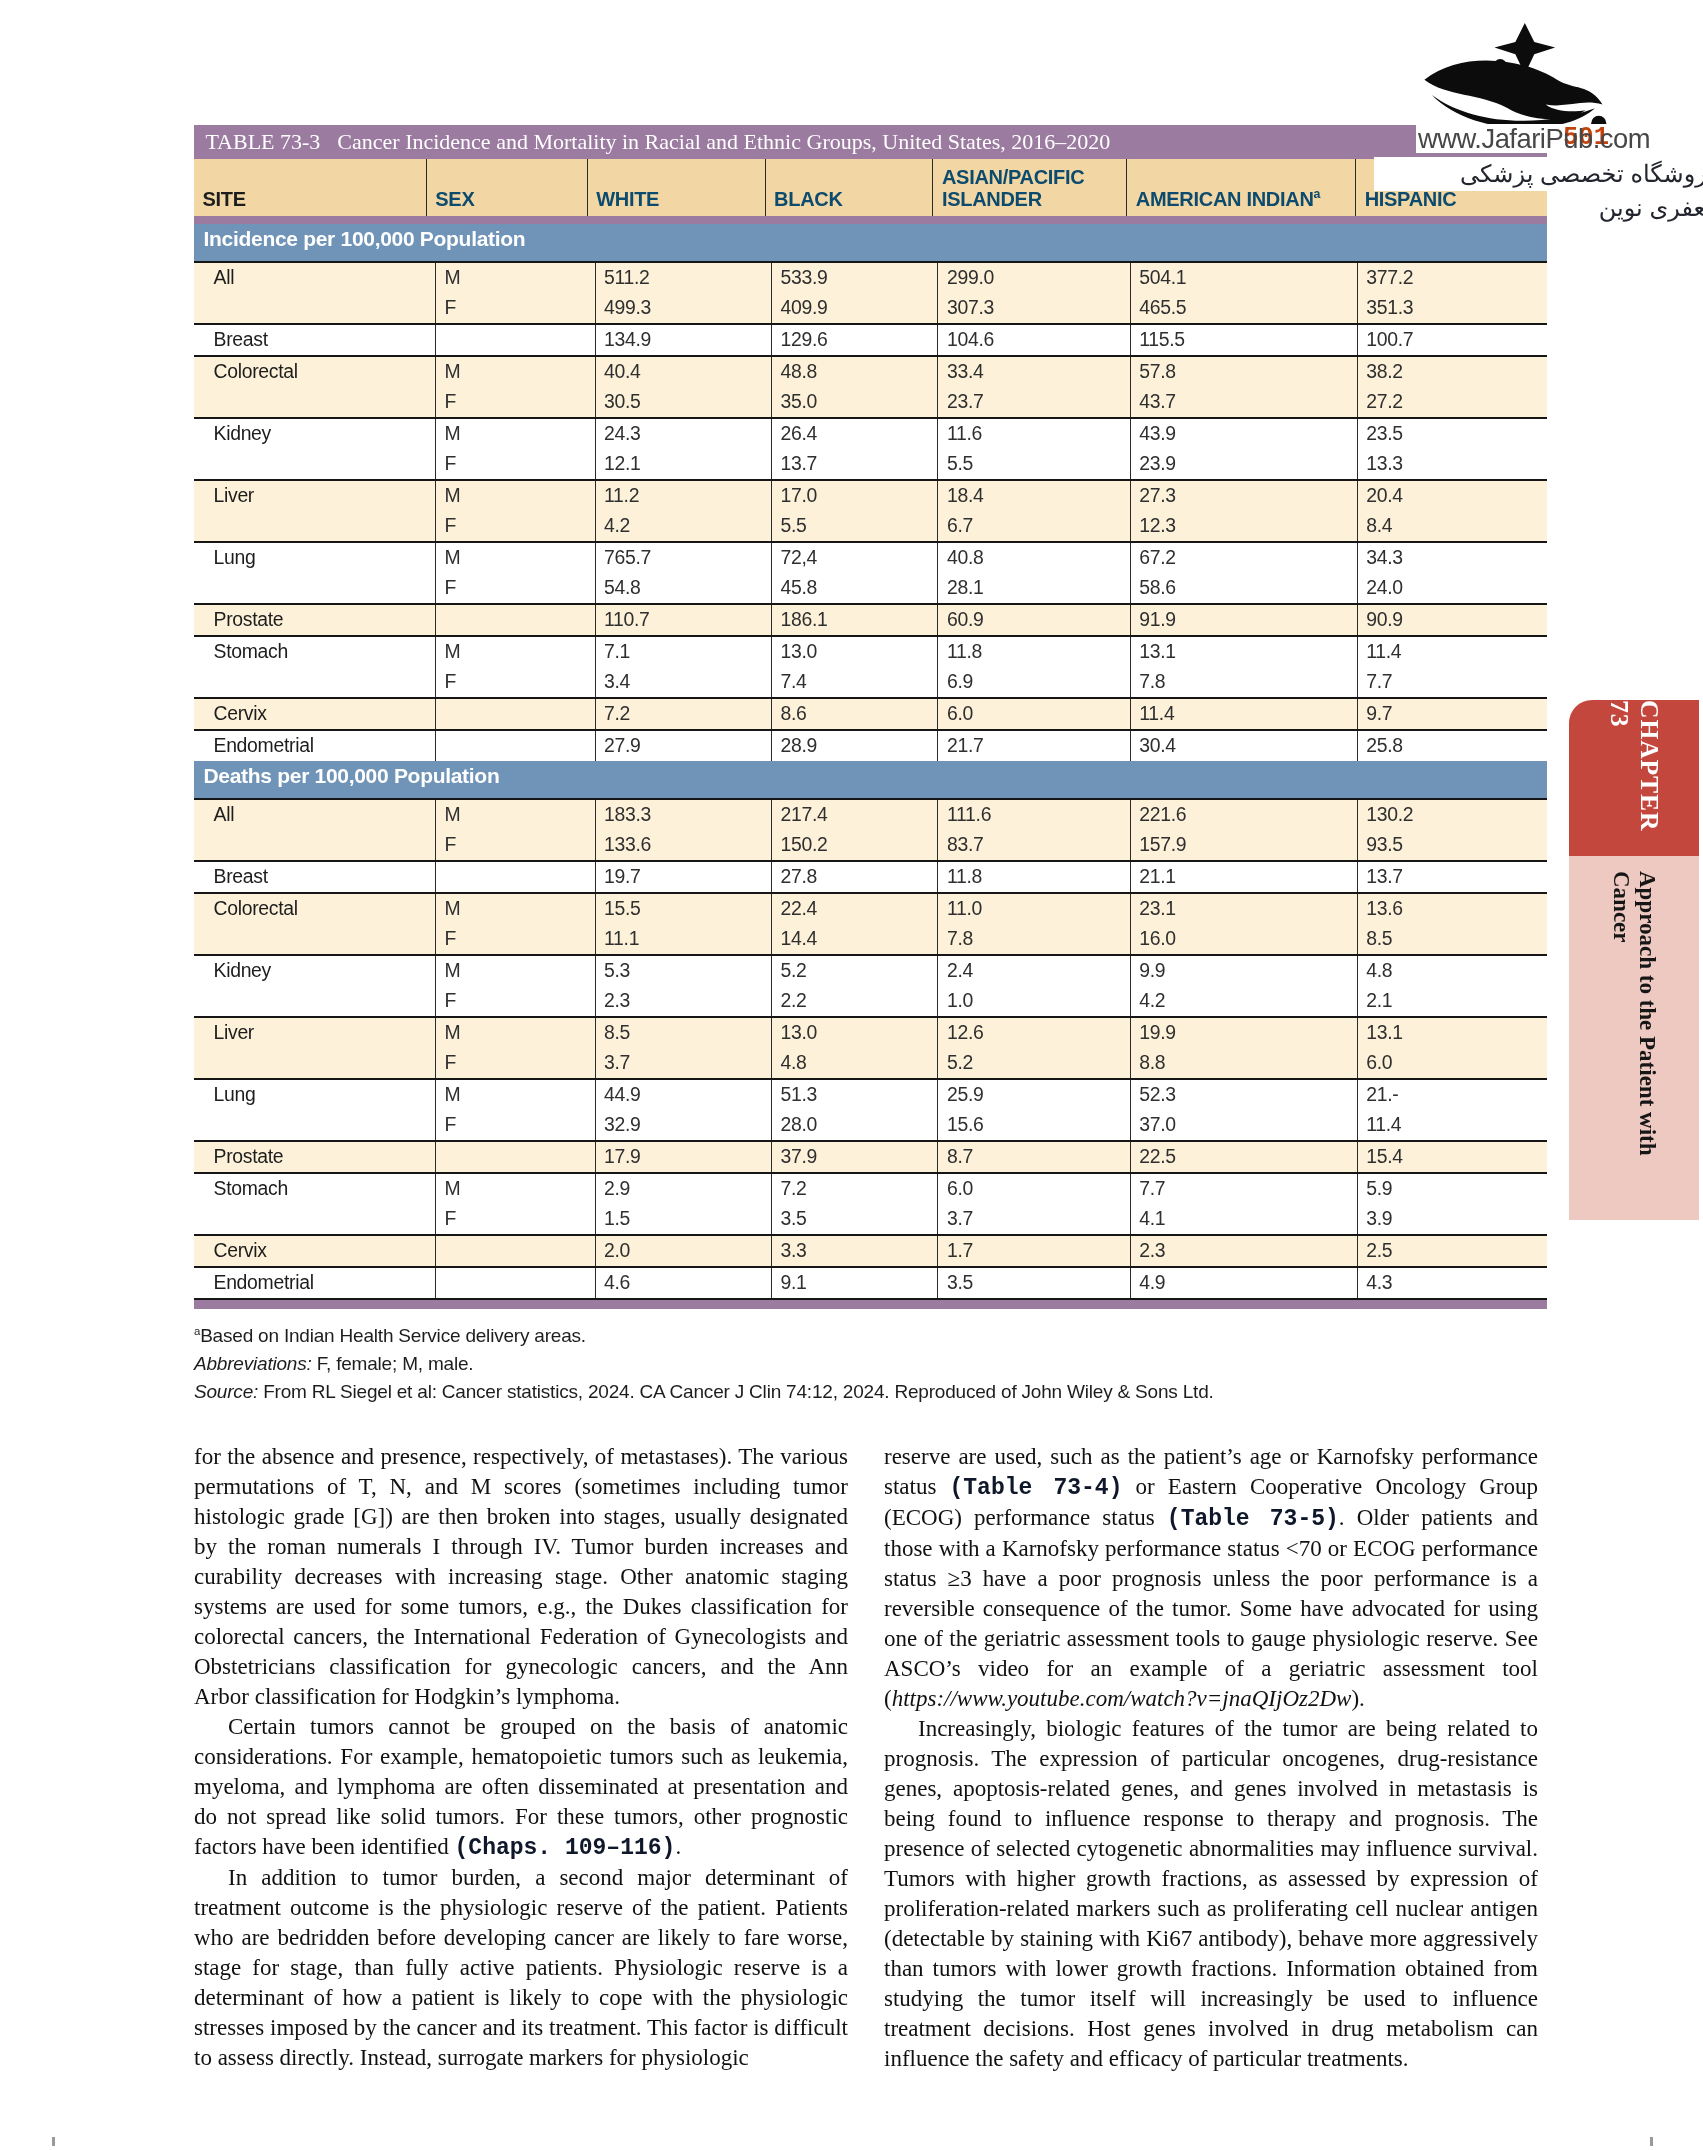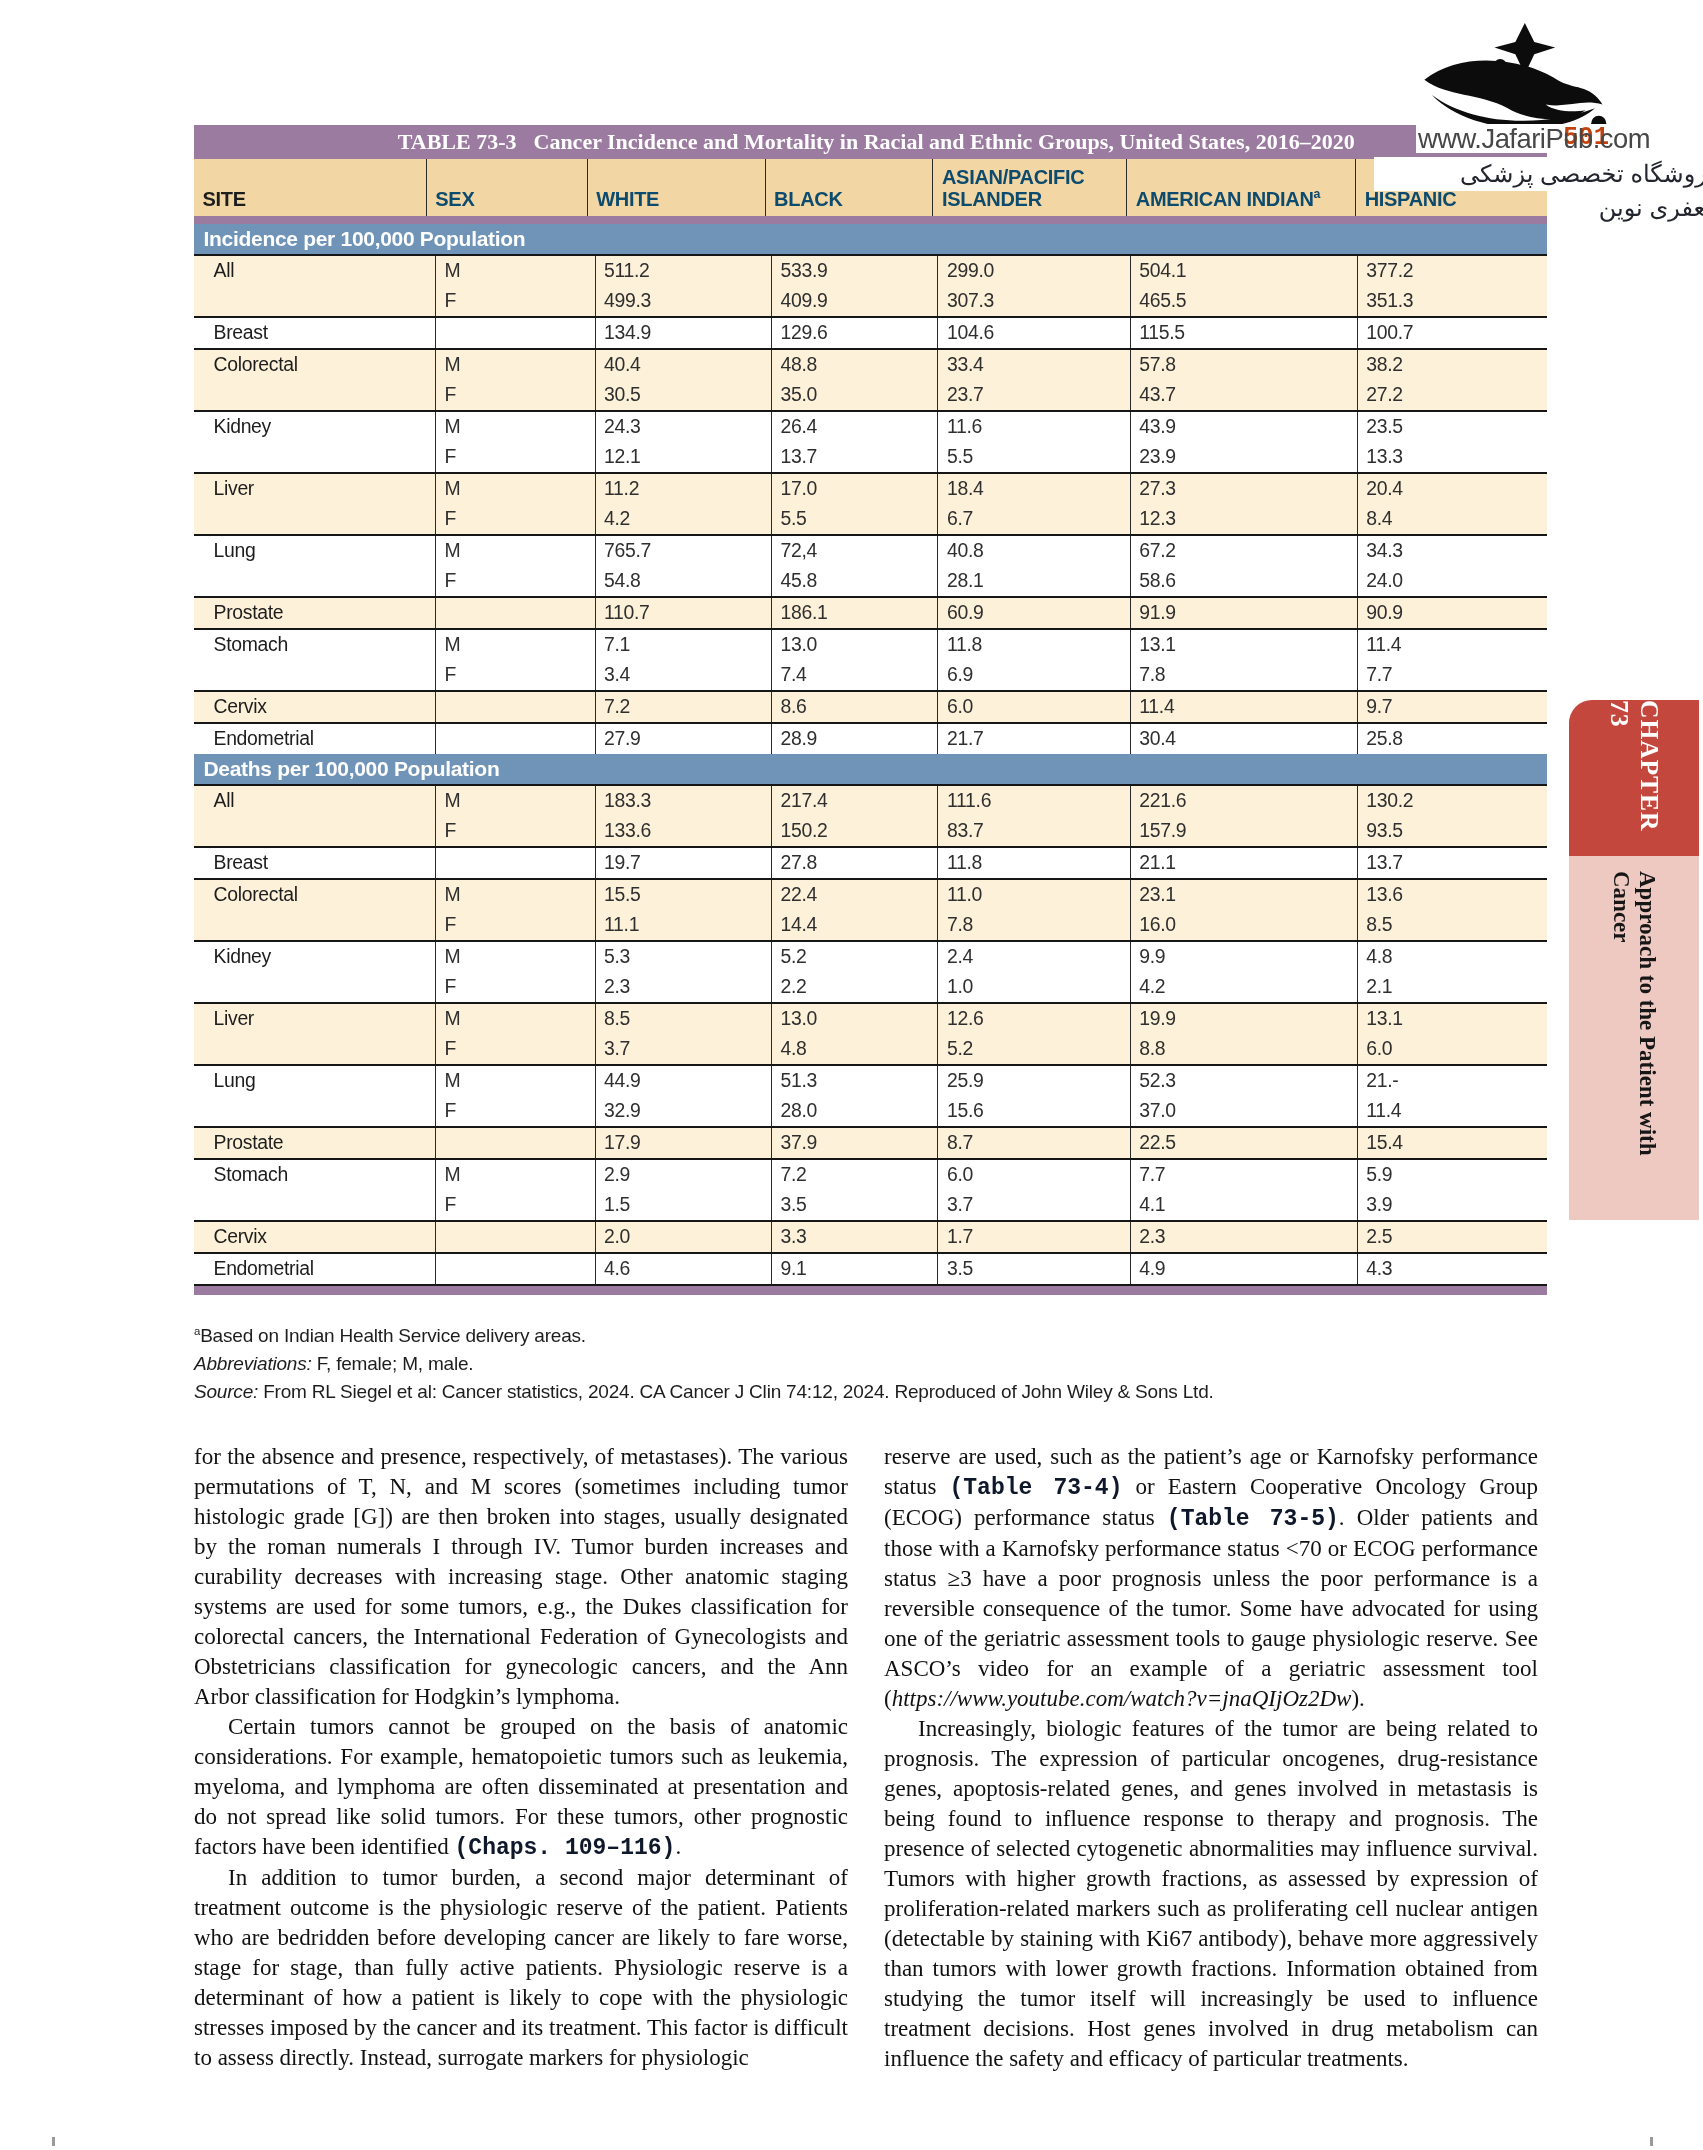--- a/index.html
+++ b/index.html
@@ -2,29 +2,29 @@
 <html style="font-size:15px"><head>
 <meta charset="utf-8">
 <style>
   html,body{margin:0;padding:0;background:#fff;}
   #page{position:relative;width:1703px;height:2150px;background:#fff;overflow:hidden;
         font-family:"Liberation Sans",sans-serif;color:#1d1d1d;}
 
   
   #cancer-table{position:absolute;left:194px;top:125px;width:1353px;}
   .title-bar{background:#9b7ba0;color:#fff;height:34px;line-height:34px;
-             font-family:"Liberation Serif",serif;font-weight:bold;font-size:22px;
-             padding-left:11.4px;white-space:nowrap;text-align:center;}
+             font-family:"Liberation Serif",serif;font-weight:normal;font-size:22px;
+             padding-left:11.4px;white-space:nowrap;}
   .title-bar .tnum{margin-right:17px;}
   .hdr-row{display:flex;background:#f2d7a4;height:57px;}
   .hdr-cell{box-sizing:border-box;display:flex;align-items:flex-end;padding:3.8px 3.8px 5.7px 8.5px;
             color:#0c4a6e;font-weight:bold;font-size:20px;letter-spacing:-0.3px;line-height:22px;}
   .hdr-cell sup{font-size:12.3px;line-height:9.5px;}
   .purple-strip{height:7.6px;background:#9b7ba0;}
-  .section-bar{background:#7094b8;color:#fff;height:30px;line-height:29px;
+  .section-bar{background:#7094b8;color:#fff;height:37px;line-height:29px;
                font-weight:bold;font-size:21px;padding-left:9.5px;letter-spacing:-0.3px;}
   .row-group{border-top:2.4px solid #161616;padding-left:11px;}
   .row-group.tan{background:#fdf2d9;}
   .row-group.white{background:#ffffff;}
   .row-line{display:flex;height:30px;}
   .cell{box-sizing:border-box;padding:3.8px 0 0 8.5px;font-size:19.4px;color:#2f2f2f;
         letter-spacing:-0.3px;overflow:hidden;white-space:nowrap;}
   .c0{width:232px;color:#1d1d1d;}
   .c1{width:161px;}
   .c2{width:178px;}

